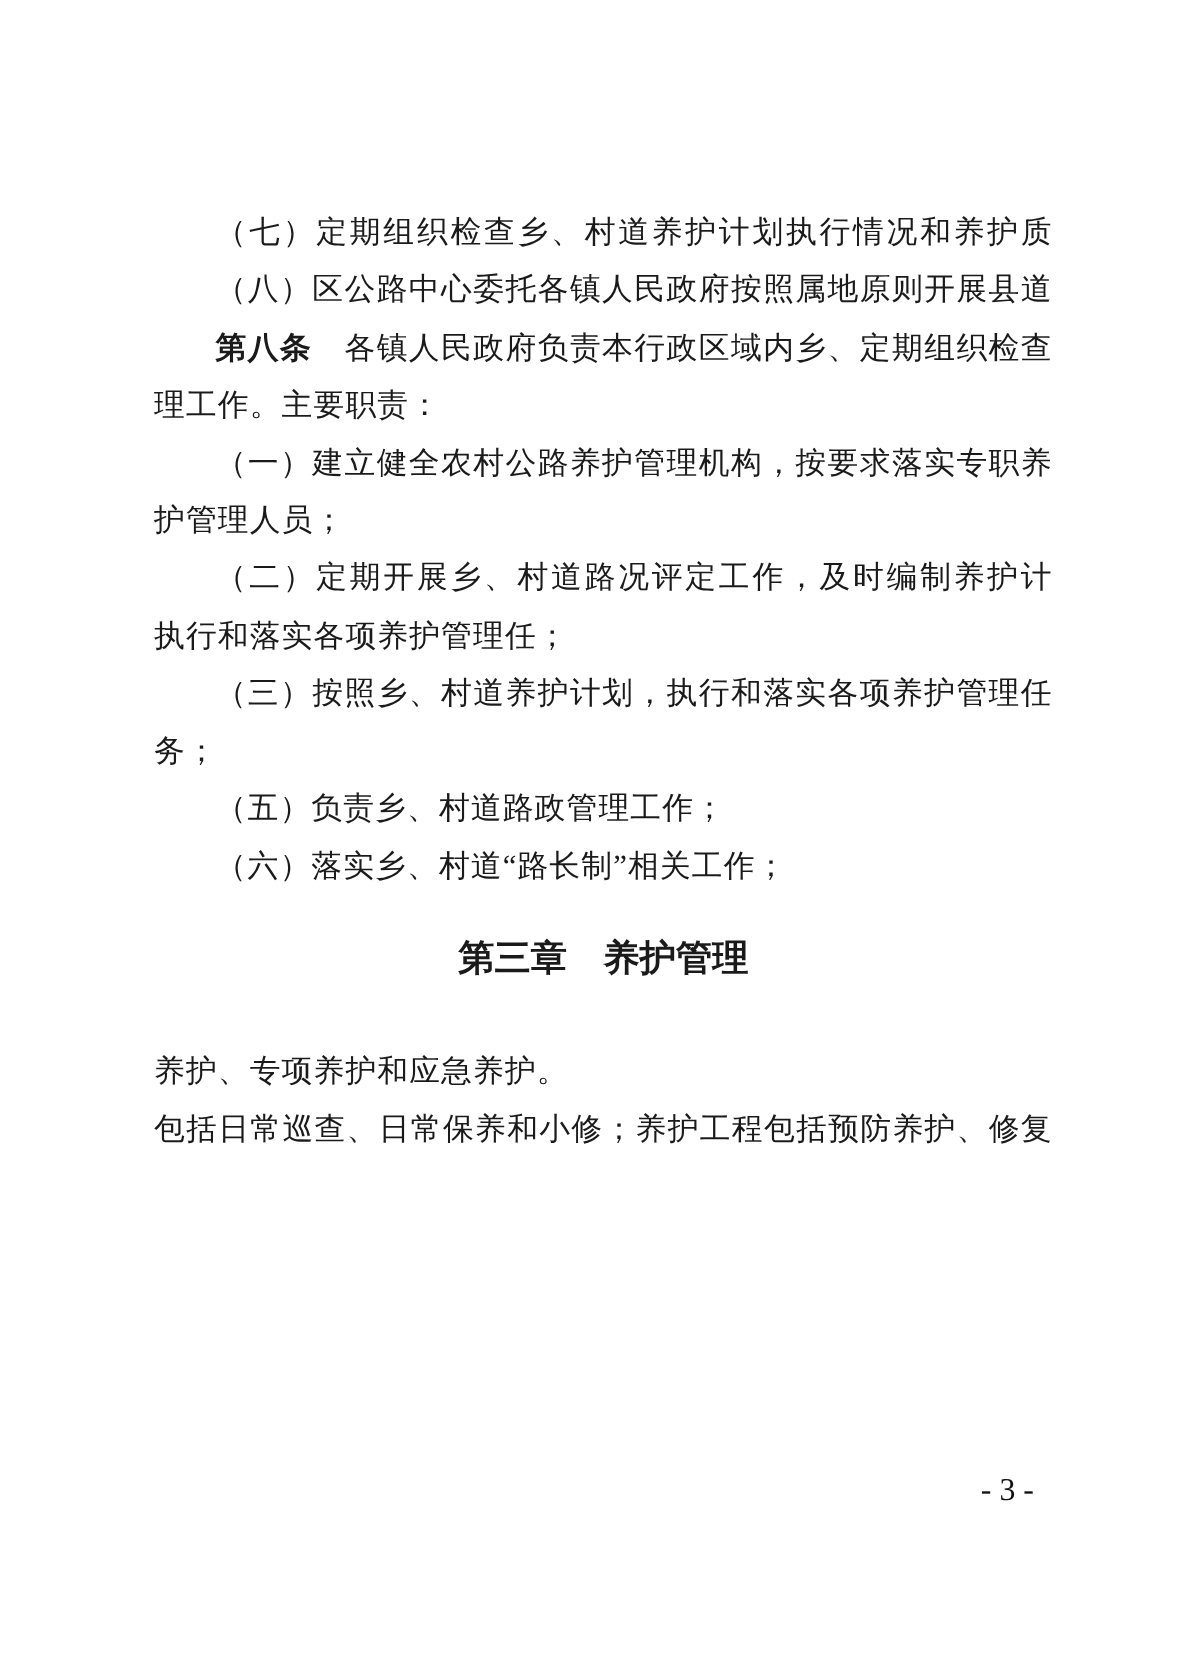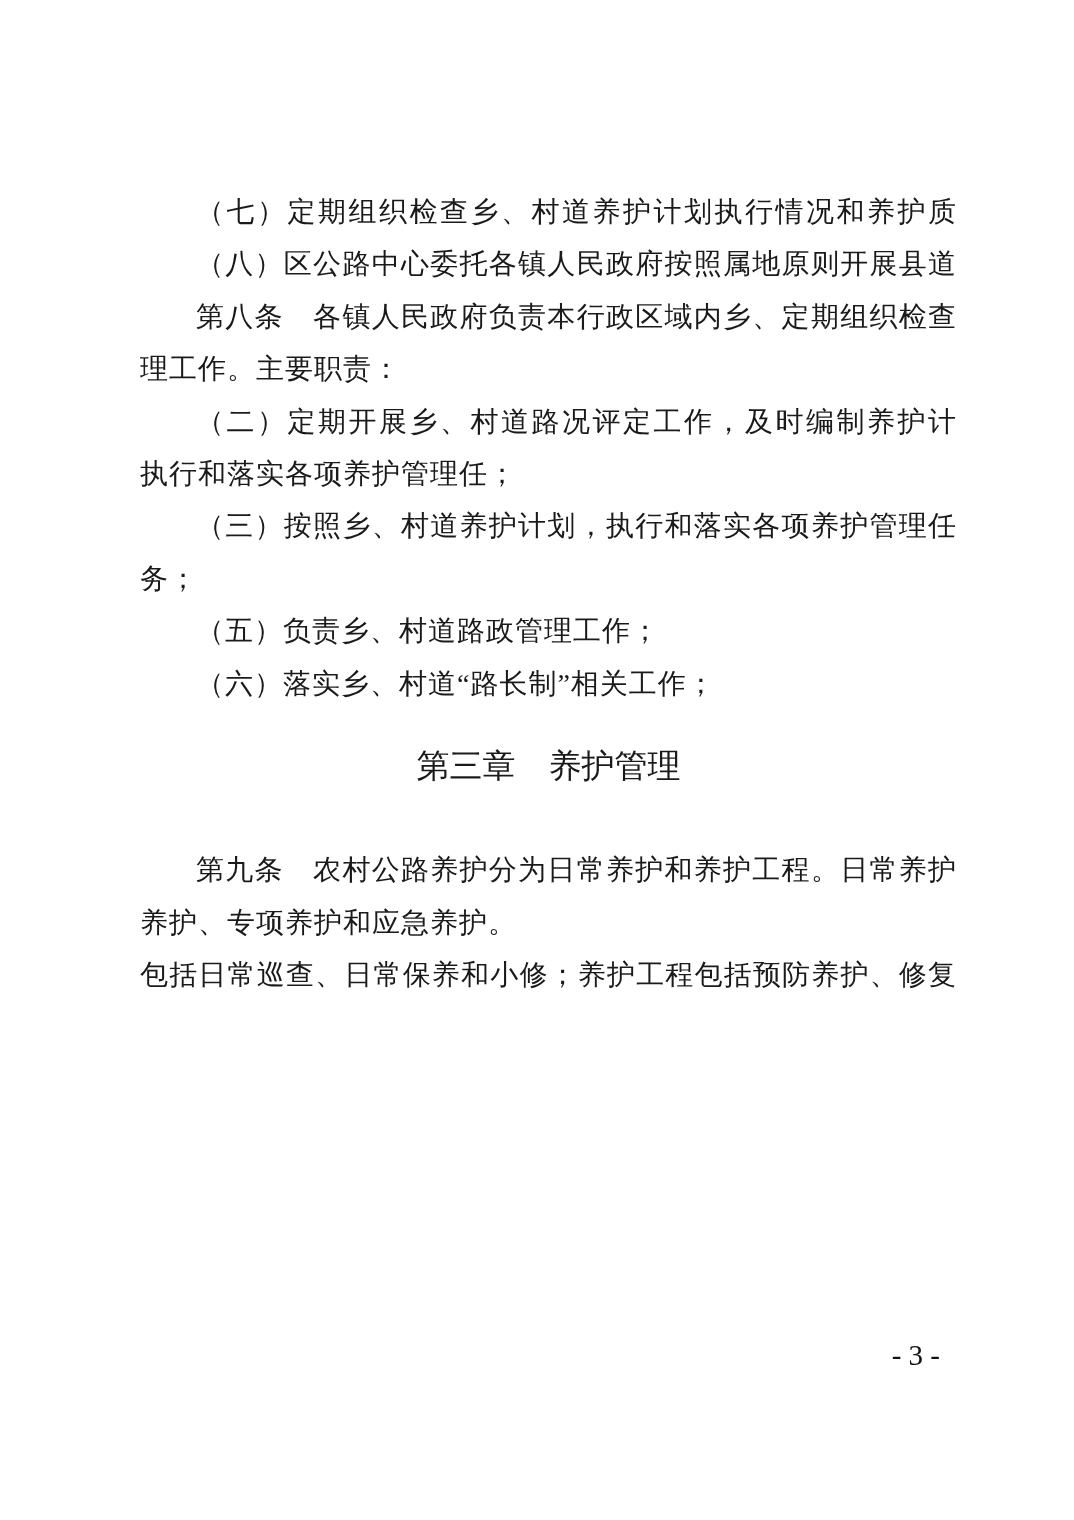--- a/index.html
+++ b/index.html
@@ -32,21 +32,21 @@
     letter-spacing: 1px;
   }
   .line.indent {
     text-indent: 56px;
   }
   .line.justify {
     text-align: justify;
     text-align-last: justify;
   }
   .seg-bold {
-    font-weight: 400;
+    font-weight: 700;
   }
   .heading {
     font-family: "Liberation Sans", "DejaVu Sans", sans-serif;
     font-weight: 700;
     font-size: 33px;
     line-height: 52.4px;
     height: 52.4px;
     margin-top: 30px;
     margin-bottom: 52px;
     text-align: center;
@@ -63,25 +63,26 @@
 </style>
 </head>
 <body>
 
 <div class="page">
   <div class="content" id="doc-body">
       <div class="line indent justify"><span class="seg">（七）定期组织检查乡、村道养护计划执行情况和养护质量。</span></div>
       <div class="line indent justify"><span class="seg">（八）区公路中心委托各镇人民政府按照属地原则开展县道</span></div>
       <div class="line indent justify"><span class="seg seg-bold">第八条</span><span class="seg">　各镇人民政府负责本行政区域内乡、定期组织检查乡</span></div>
       <div class="line"><span class="seg">理工作。主要职责：</span></div>
+      <div class="line indent justify"><span class="seg">（一）建立健全农村公路养护管理机构，按要求落实专职养</span></div>
+      <div class="line"><span class="seg">护管理人员；</span></div>
       <div class="line indent justify"><span class="seg">（二）定期开展乡、村道路况评定工作，及时编制养护计划，</span></div>
       <div class="line"><span class="seg">执行和落实各项养护管理任；</span></div>
       <div class="line indent justify"><span class="seg">（三）按照乡、村道养护计划，执行和落实各项养护管理任</span></div>
       <div class="line"><span class="seg">务；</span></div>
       <div class="line indent"><span class="seg">（五）负责乡、村道路政管理工作；</span></div>
       <div class="line indent"><span class="seg">（六）落实乡、村道“路长制”相关工作；</span></div>
       <div class="heading"><span class="seg seg-bold">第三章　养护管理</span></div>
-      <div class="line indent justify"><span class="seg seg-bold">第九条</span><span class="seg">　农村公路养护分为日常养护和养护工程。日常养护</span></div>
       <div class="line"><span class="seg">养护、专项养护和应急养护。</span></div>
       <div class="line justify"><span class="seg">包括日常巡查、日常保养和小修；养护工程包括预防养护、修复</span></div>
     </div>
   <div class="page-number">- 3 -</div>
 </div>
 
 </body></html>

